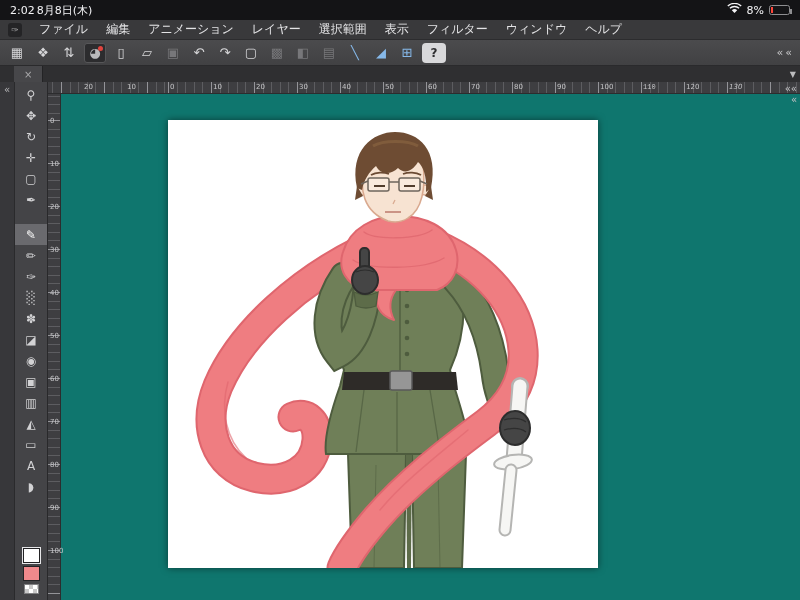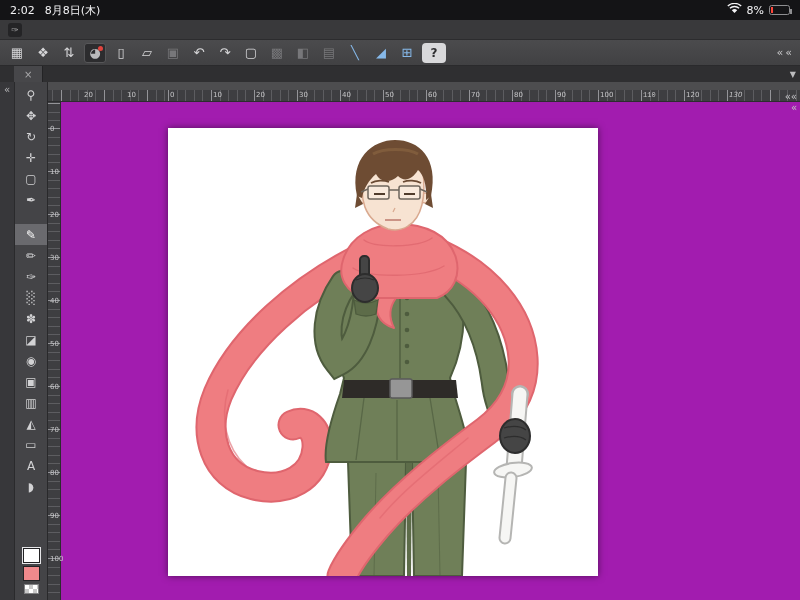--- a/index.html
+++ b/index.html
@@ -9,21 +9,21 @@
     --belt:#2e2b28;--buckle:#969696;--sword:#f6f6f4;--sword_line:#b5b5b3;--epaulette:#e4bc3c;
   }
   html,body{margin:0;padding:0;background:#000;}
   *{box-sizing:border-box;}
   .screen{width:800px;height:600px;position:relative;overflow:hidden;
     font-family:"DejaVu Sans","Liberation Sans",sans-serif;background:#4d4d4f;}
 
   
   .statusbar{height:20px;background:#141416;display:flex;justify-content:space-between;
     align-items:center;padding:0 10px;color:#f4f4f6;font-size:11px;}
-  .sb-left{display:flex;gap:10px;align-items:center;}
+  .sb-left{display:flex;gap:2px;align-items:center;}
   .sb-right{display:flex;gap:5px;align-items:center;}
   .batt{position:relative;width:21px;height:10px;border:1px solid #8e8e90;border-radius:2.5px;display:inline-block;}
   .batt-fill{position:absolute;left:1px;top:1px;bottom:1px;width:2px;background:#ff453a;}
   .batt-nub{position:absolute;right:-3px;top:2.5px;width:2px;height:5px;background:#8e8e90;}
 
   
   .menubar{height:20px;background:#39393b;display:flex;align-items:center;padding:0 8px;
     border-bottom:1px solid #2c2c2e;}
   .applogo{width:14px;height:14px;background:#242426;border-radius:3px;color:#9d9d9f;
     font-size:9px;display:grid;place-items:center;margin-right:8px;}
@@ -56,21 +56,21 @@
   .toolcol{width:33px;background:#444447;border-right:1px solid #29292b;position:relative;padding-top:2px;flex:none;}
   .tool{width:100%;height:21px;display:grid;place-items:center;color:#d2d2d4;font-size:12px;}
   .tool.selected{background:#6a6a6e;color:#fff;}
   .tool.gap{margin-top:14px;}
   .swatches{position:absolute;bottom:6px;left:0;width:100%;display:flex;flex-direction:column;align-items:center;gap:3px;}
   .swatch{width:17px;height:15px;border:1px solid #232325;}
   .swatch.main{box-shadow:0 0 0 1px #e6e6e8;}
   .trans-chip{width:15px;height:10px;border:1px solid #808082;
     background-image:conic-gradient(#c9c9c9 0 25%,#fff 0 50%,#c9c9c9 0 75%,#fff 0);background-size:8px 8px;}
 
-  .canvas-area{flex:1;position:relative;background:#a21caf;overflow:hidden;margin-top:8px;}
+  .canvas-area{flex:1;position:relative;background:#0f766e;overflow:hidden;}
   .hruler{position:absolute;top:0;left:0;right:0;height:12px;background:#3e3e41;border-bottom:1px solid #2c2c2e;
     background-image:
       repeating-linear-gradient(90deg,rgba(165,165,170,.30) 0 1px,transparent 1px 8.6px),
       repeating-linear-gradient(90deg,rgba(205,205,210,.55) 0 1px,transparent 1px 43px);
     background-position:120px 0,120px 0;}
   .vruler{position:absolute;top:12px;left:0;bottom:0;width:13px;background:#3e3e41;border-right:1px solid #2c2c2e;
     background-image:
       repeating-linear-gradient(180deg,rgba(165,165,170,.30) 0 1px,transparent 1px 8.6px),
       repeating-linear-gradient(180deg,rgba(205,205,210,.55) 0 1px,transparent 1px 43px);
     background-position:0 26px,0 26px;}
@@ -123,20 +123,31 @@
       <span>8%</span>
       <span class="batt">
           <i class="batt-fill"></i>
           <i class="batt-nub"></i>
         </span>
     </div>
   </div>
 
   <div class="menubar">
     <span class="applogo">✑</span>
+    <nav id="menu-items">
+        <span class="menu-item">ファイル</span>
+        <span class="menu-item">編集</span>
+        <span class="menu-item">アニメーション</span>
+        <span class="menu-item">レイヤー</span>
+        <span class="menu-item">選択範囲</span>
+        <span class="menu-item">表示</span>
+        <span class="menu-item">フィルター</span>
+        <span class="menu-item">ウィンドウ</span>
+        <span class="menu-item">ヘルプ</span>
+      </nav>
   </div>
 
   <div class="toolbar">
     <div id="toolbar-icons">
         <span class="tb-icon">▦</span>
         <span class="tb-icon">❖</span>
         <span class="tb-icon">⇅</span>
         <span class="tb-icon logo">◕</span>
         <span class="tb-icon">▯</span>
         <span class="tb-icon">▱</span>

